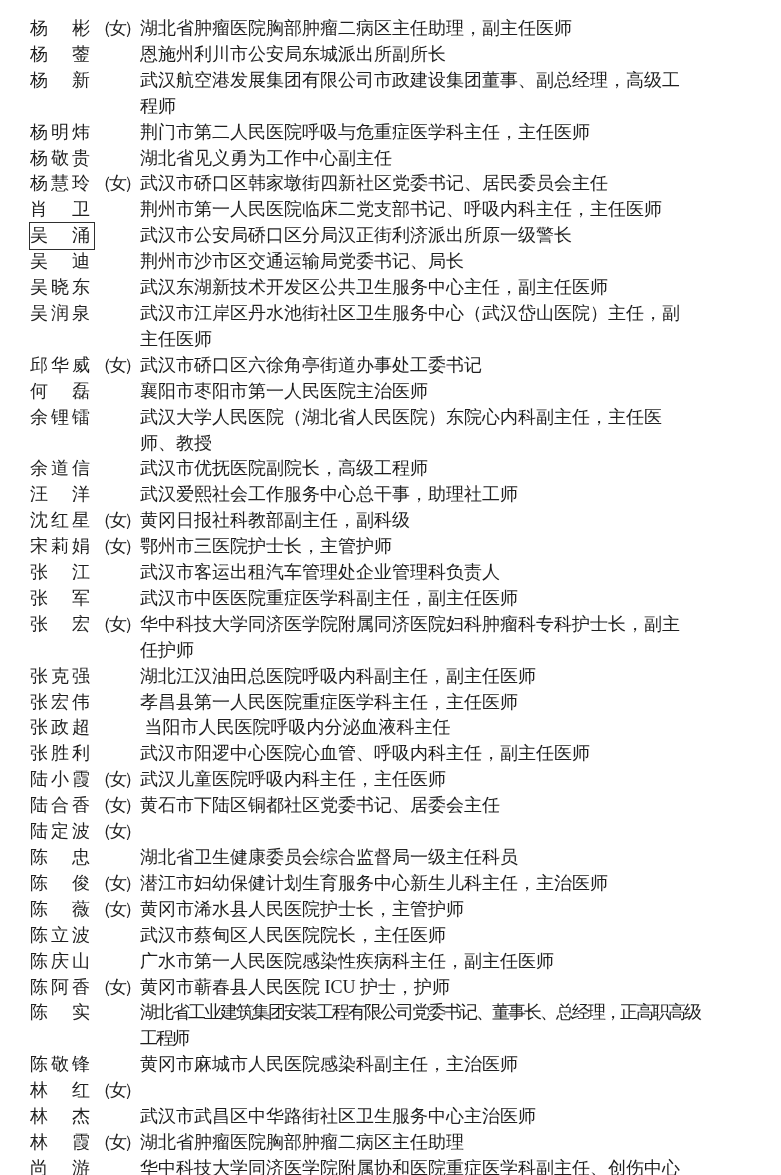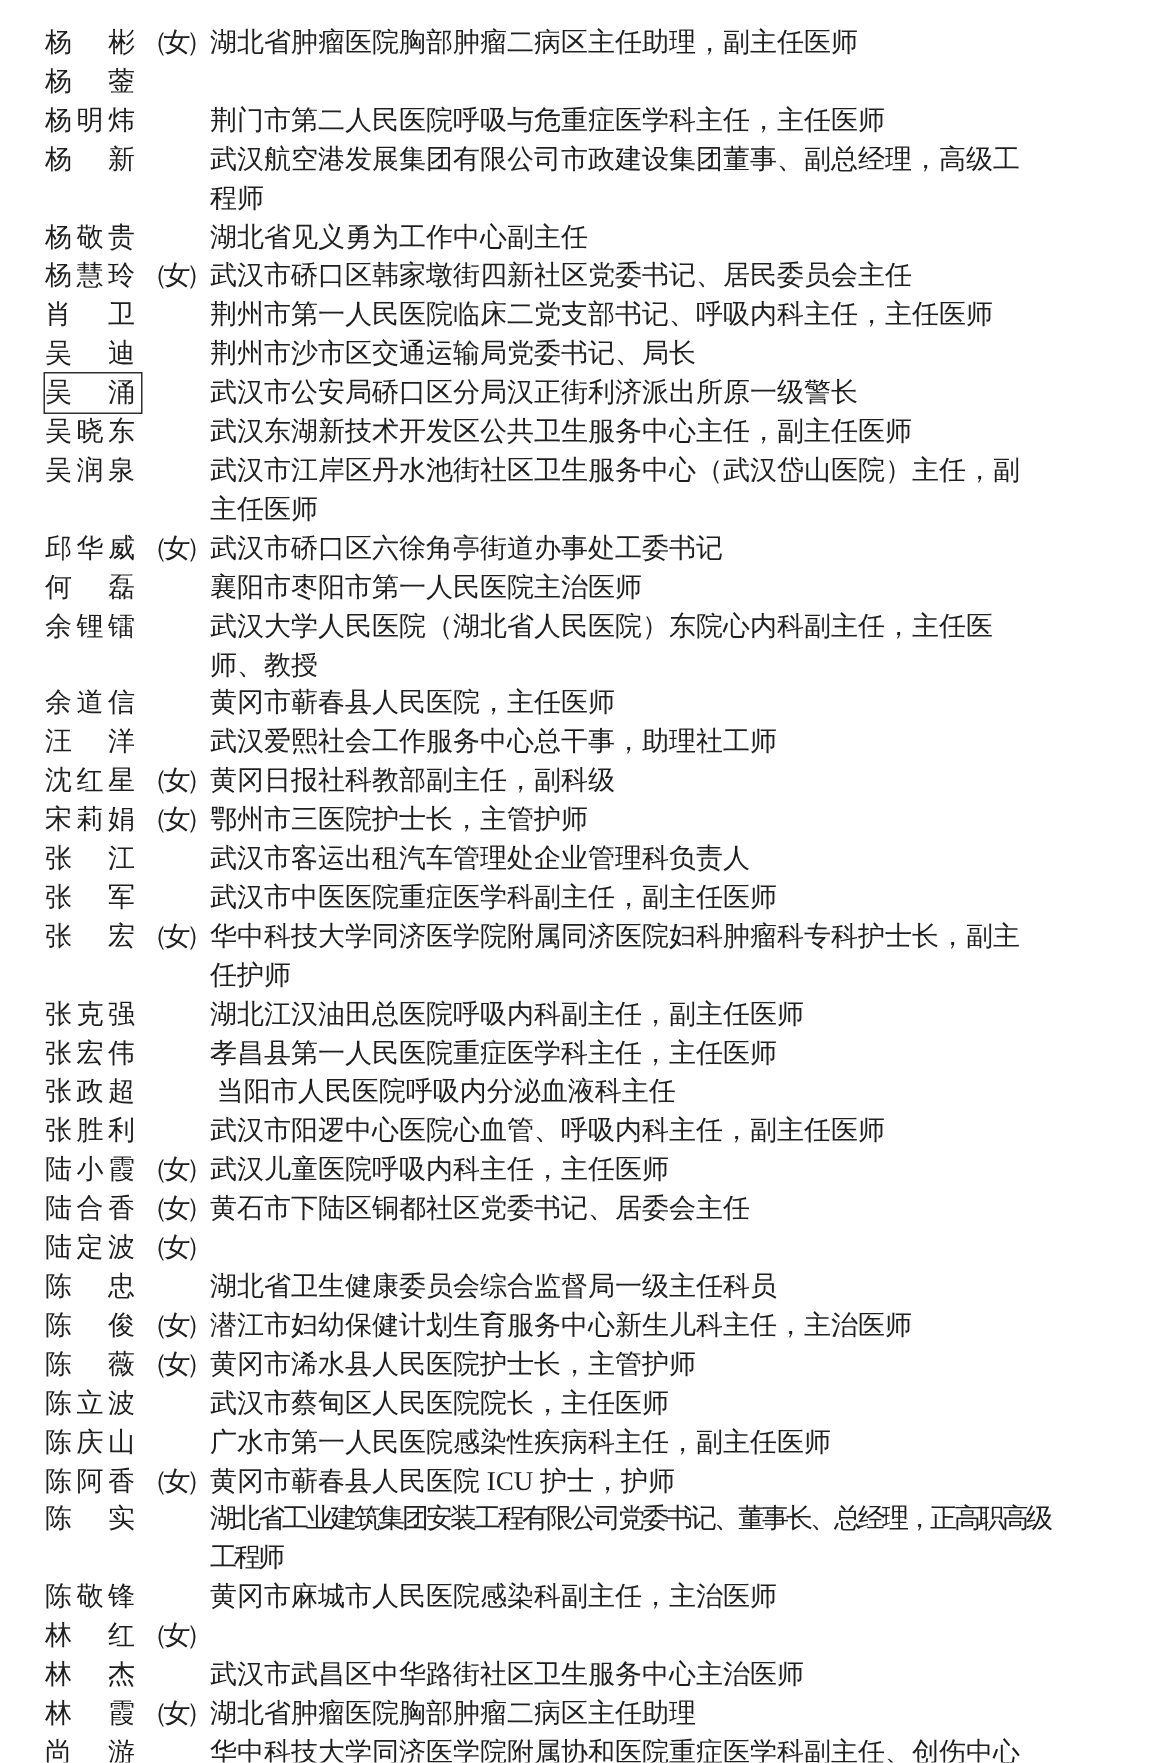--- a/index.html
+++ b/index.html
@@ -66,65 +66,66 @@
   <div class="list" id="list">
   <div class="row">
     <span class="name">杨　彬</span>
     <span class="gender">（女）</span>
     <span class="desc">湖北省肿瘤医院胸部肿瘤二病区主任助理，副主任医师</span>
   </div>
 
   <div class="row">
     <span class="name">杨　蓥</span>
     <span class="gender"></span>
+    <span class="desc">恩施州利川市公安局东城派出所副所长</span>
+  </div>
+
+  <div class="row">
+    <span class="name">杨　新</span>
+    <span class="gender"></span>
+    <span class="desc">武汉航空港发展集团有限公司市政建设集团董事、副总经理，高级工程师</span>
   </div>
 
   <div class="row">
     <span class="name">杨明炜</span>
     <span class="gender"></span>
     <span class="desc">荆门市第二人民医院呼吸与危重症医学科主任，主任医师</span>
   </div>
 
   <div class="row">
-    <span class="name">杨　新</span>
-    <span class="gender"></span>
-    <span class="desc">武汉航空港发展集团有限公司市政建设集团董事、副总经理，高级工程师</span>
-  </div>
-
-  <div class="row">
     <span class="name">杨敬贵</span>
     <span class="gender"></span>
     <span class="desc">湖北省见义勇为工作中心副主任</span>
   </div>
 
   <div class="row">
     <span class="name">杨慧玲</span>
     <span class="gender">（女）</span>
     <span class="desc">武汉市硚口区韩家墩街四新社区党委书记、居民委员会主任</span>
   </div>
 
   <div class="row">
     <span class="name">肖　卫</span>
     <span class="gender"></span>
     <span class="desc">荆州市第一人民医院临床二党支部书记、呼吸内科主任，主任医师</span>
   </div>
 
   <div class="row">
+    <span class="name boxed">吴　涌</span>
+    <span class="gender"></span>
+    <span class="desc">武汉市公安局硚口区分局汉正街利济派出所原一级警长</span>
+  </div>
+
+  <div class="row">
     <span class="name">吴　迪</span>
     <span class="gender"></span>
     <span class="desc">荆州市沙市区交通运输局党委书记、局长</span>
   </div>
 
   <div class="row">
-    <span class="name boxed">吴　涌</span>
-    <span class="gender"></span>
-    <span class="desc">武汉市公安局硚口区分局汉正街利济派出所原一级警长</span>
-  </div>
-
-  <div class="row">
     <span class="name">吴晓东</span>
     <span class="gender"></span>
     <span class="desc">武汉东湖新技术开发区公共卫生服务中心主任，副主任医师</span>
   </div>
 
   <div class="row">
     <span class="name">吴润泉</span>
     <span class="gender"></span>
     <span class="desc">武汉市江岸区丹水池街社区卫生服务中心（武汉岱山医院）主任，副主任医师</span>
   </div>
@@ -143,21 +144,21 @@
 
   <div class="row">
     <span class="name">余锂镭</span>
     <span class="gender"></span>
     <span class="desc">武汉大学人民医院（湖北省人民医院）东院心内科副主任，主任医师、教授</span>
   </div>
 
   <div class="row">
     <span class="name">余道信</span>
     <span class="gender"></span>
-    <span class="desc">黄冈市蕲春县人民医院，主任医师</span>
+    <span class="desc">武汉市优抚医院副院长，高级工程师</span>
   </div>
 
   <div class="row">
     <span class="name">汪　洋</span>
     <span class="gender"></span>
     <span class="desc">武汉爱熙社会工作服务中心总干事，助理社工师</span>
   </div>
 
 
   <div class="row">

